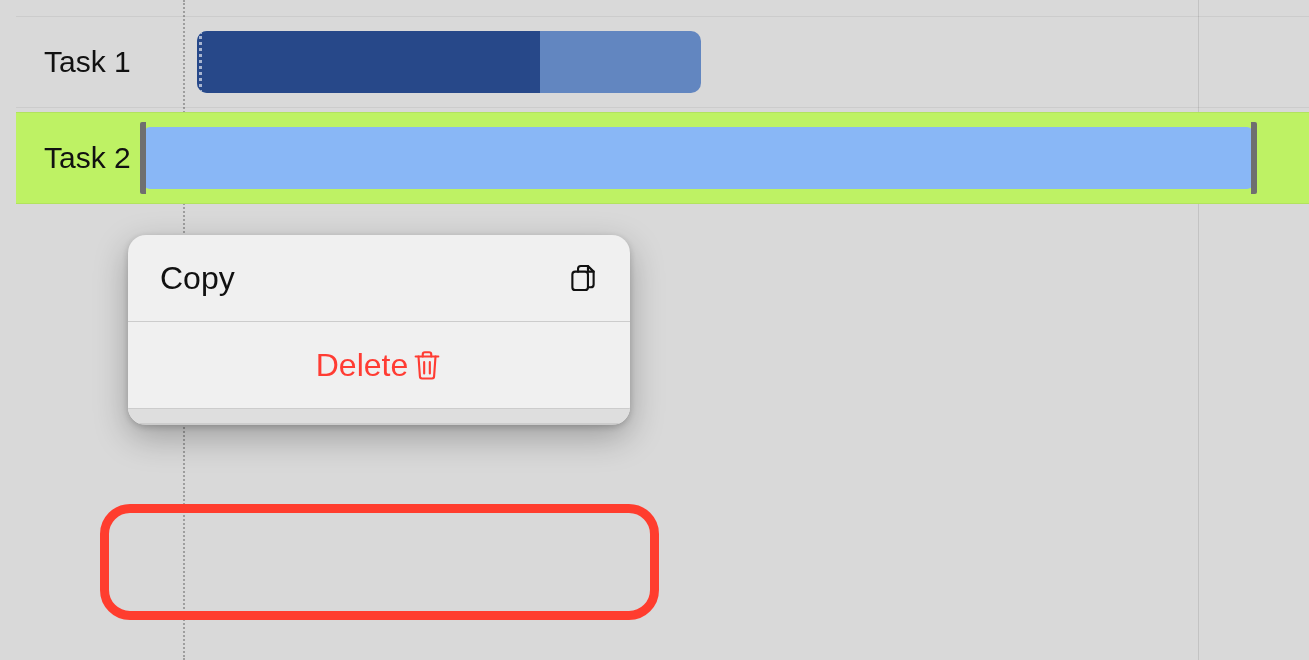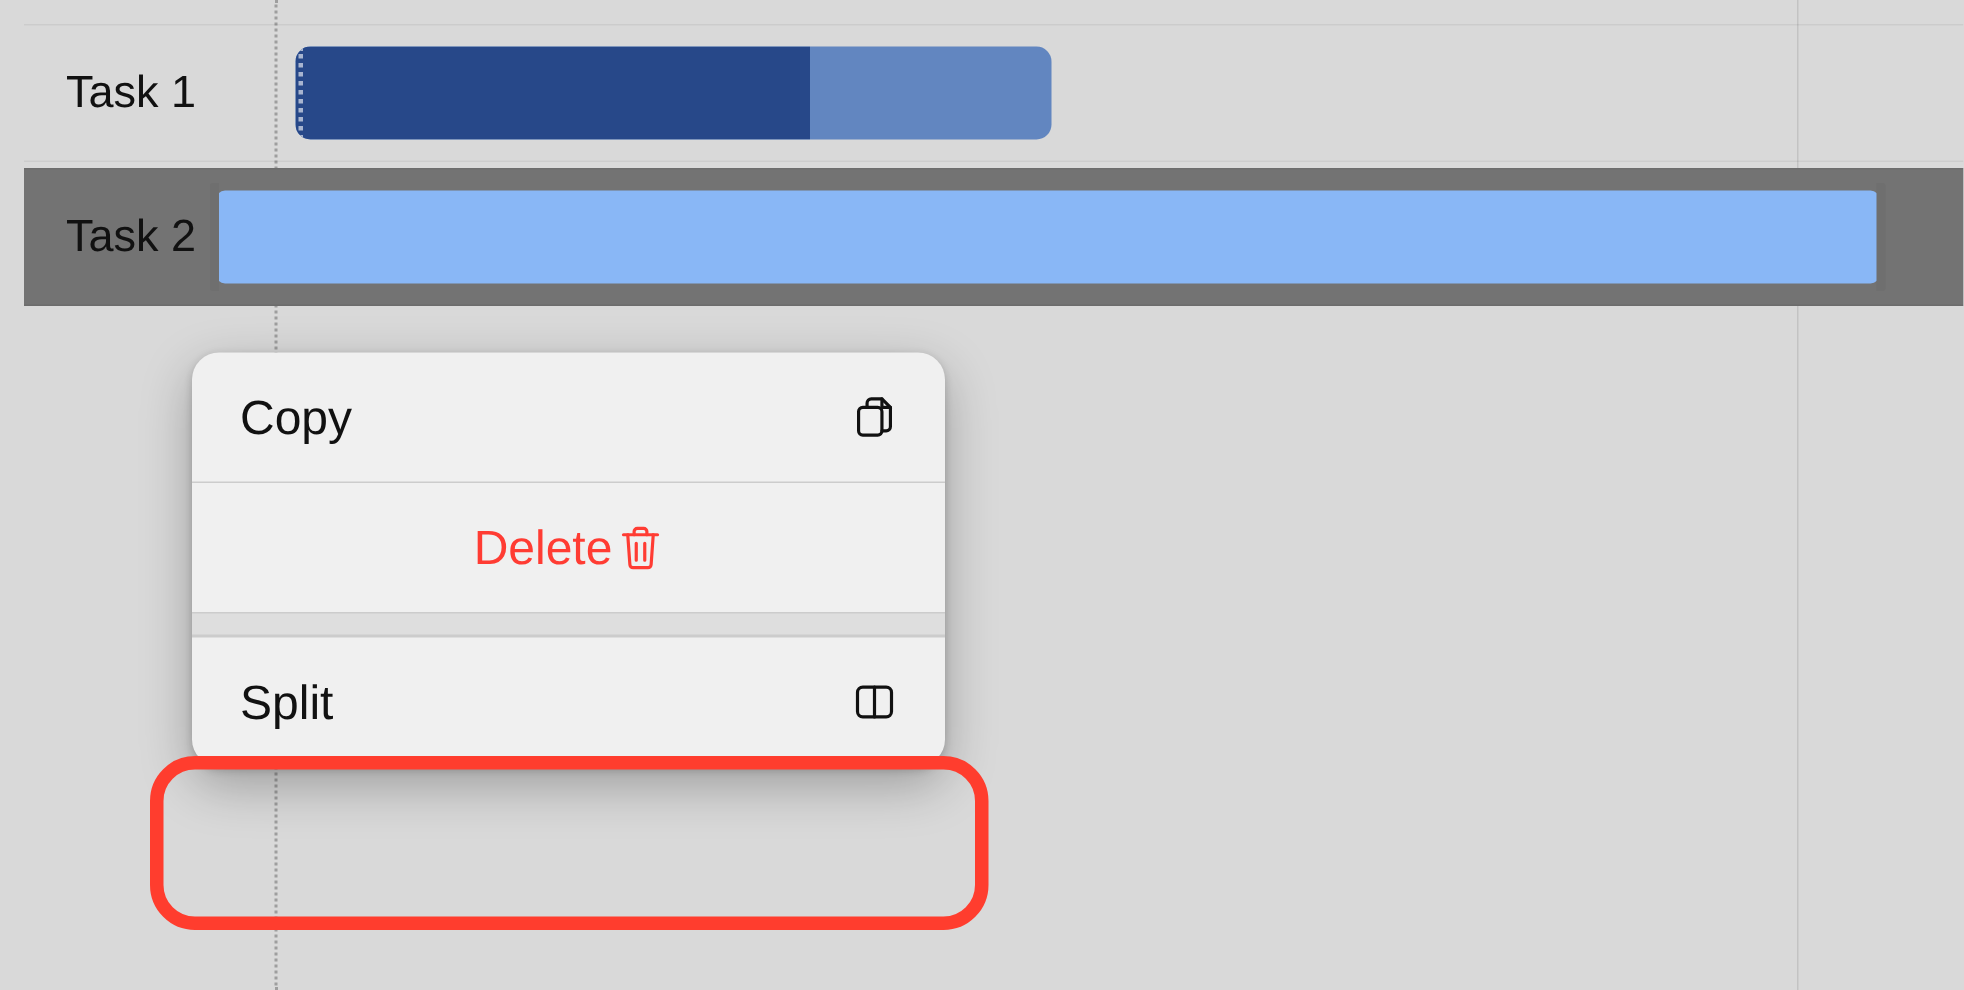--- a/index.html
+++ b/index.html
@@ -26,21 +26,21 @@
     }
 
     .row {
       position: absolute;
       left: 16px;
       right: 0;
       height: 92px;
       border-top: 1px solid rgba(0,0,0,0.06);
       border-bottom: 1px solid rgba(0,0,0,0.06);
     }
-    .row.selected { background: #737373; }
+    .row.selected { background: #bef264; }
 
     .row-label {
       position: absolute;
       left: 28px;
       top: 50%;
       transform: translateY(-50%);
       font-size: 30px;
       color: #111;
     }
 
@@ -156,25 +156,16 @@
         <path d="M20 20 v16 M28 20 v16"></path>
       </svg>
     </span>
   </div>
 
   <div class="menu-sep-thick"></div>
 
 
   <div class="menu-sep-thin"></div>
 
-  <div class="menu-item">
-    <span>Split</span>
-    <span class="icon">
-      <svg viewBox="0 0 48 48" fill="none" stroke="#111" stroke-width="3" stroke-linejoin="round" stroke-linecap="round">
-        <rect x="8" y="10" width="32" height="28" rx="5"></rect>
-        <line x1="24" y1="10" x2="24" y2="38"></line>
-      </svg>
-    </span>
-  </div>
 
 </div>
 
 <div class="highlight-ring" style="left:100px; top:504px; width:559px; height:116px;"></div>
 
 </body></html>

